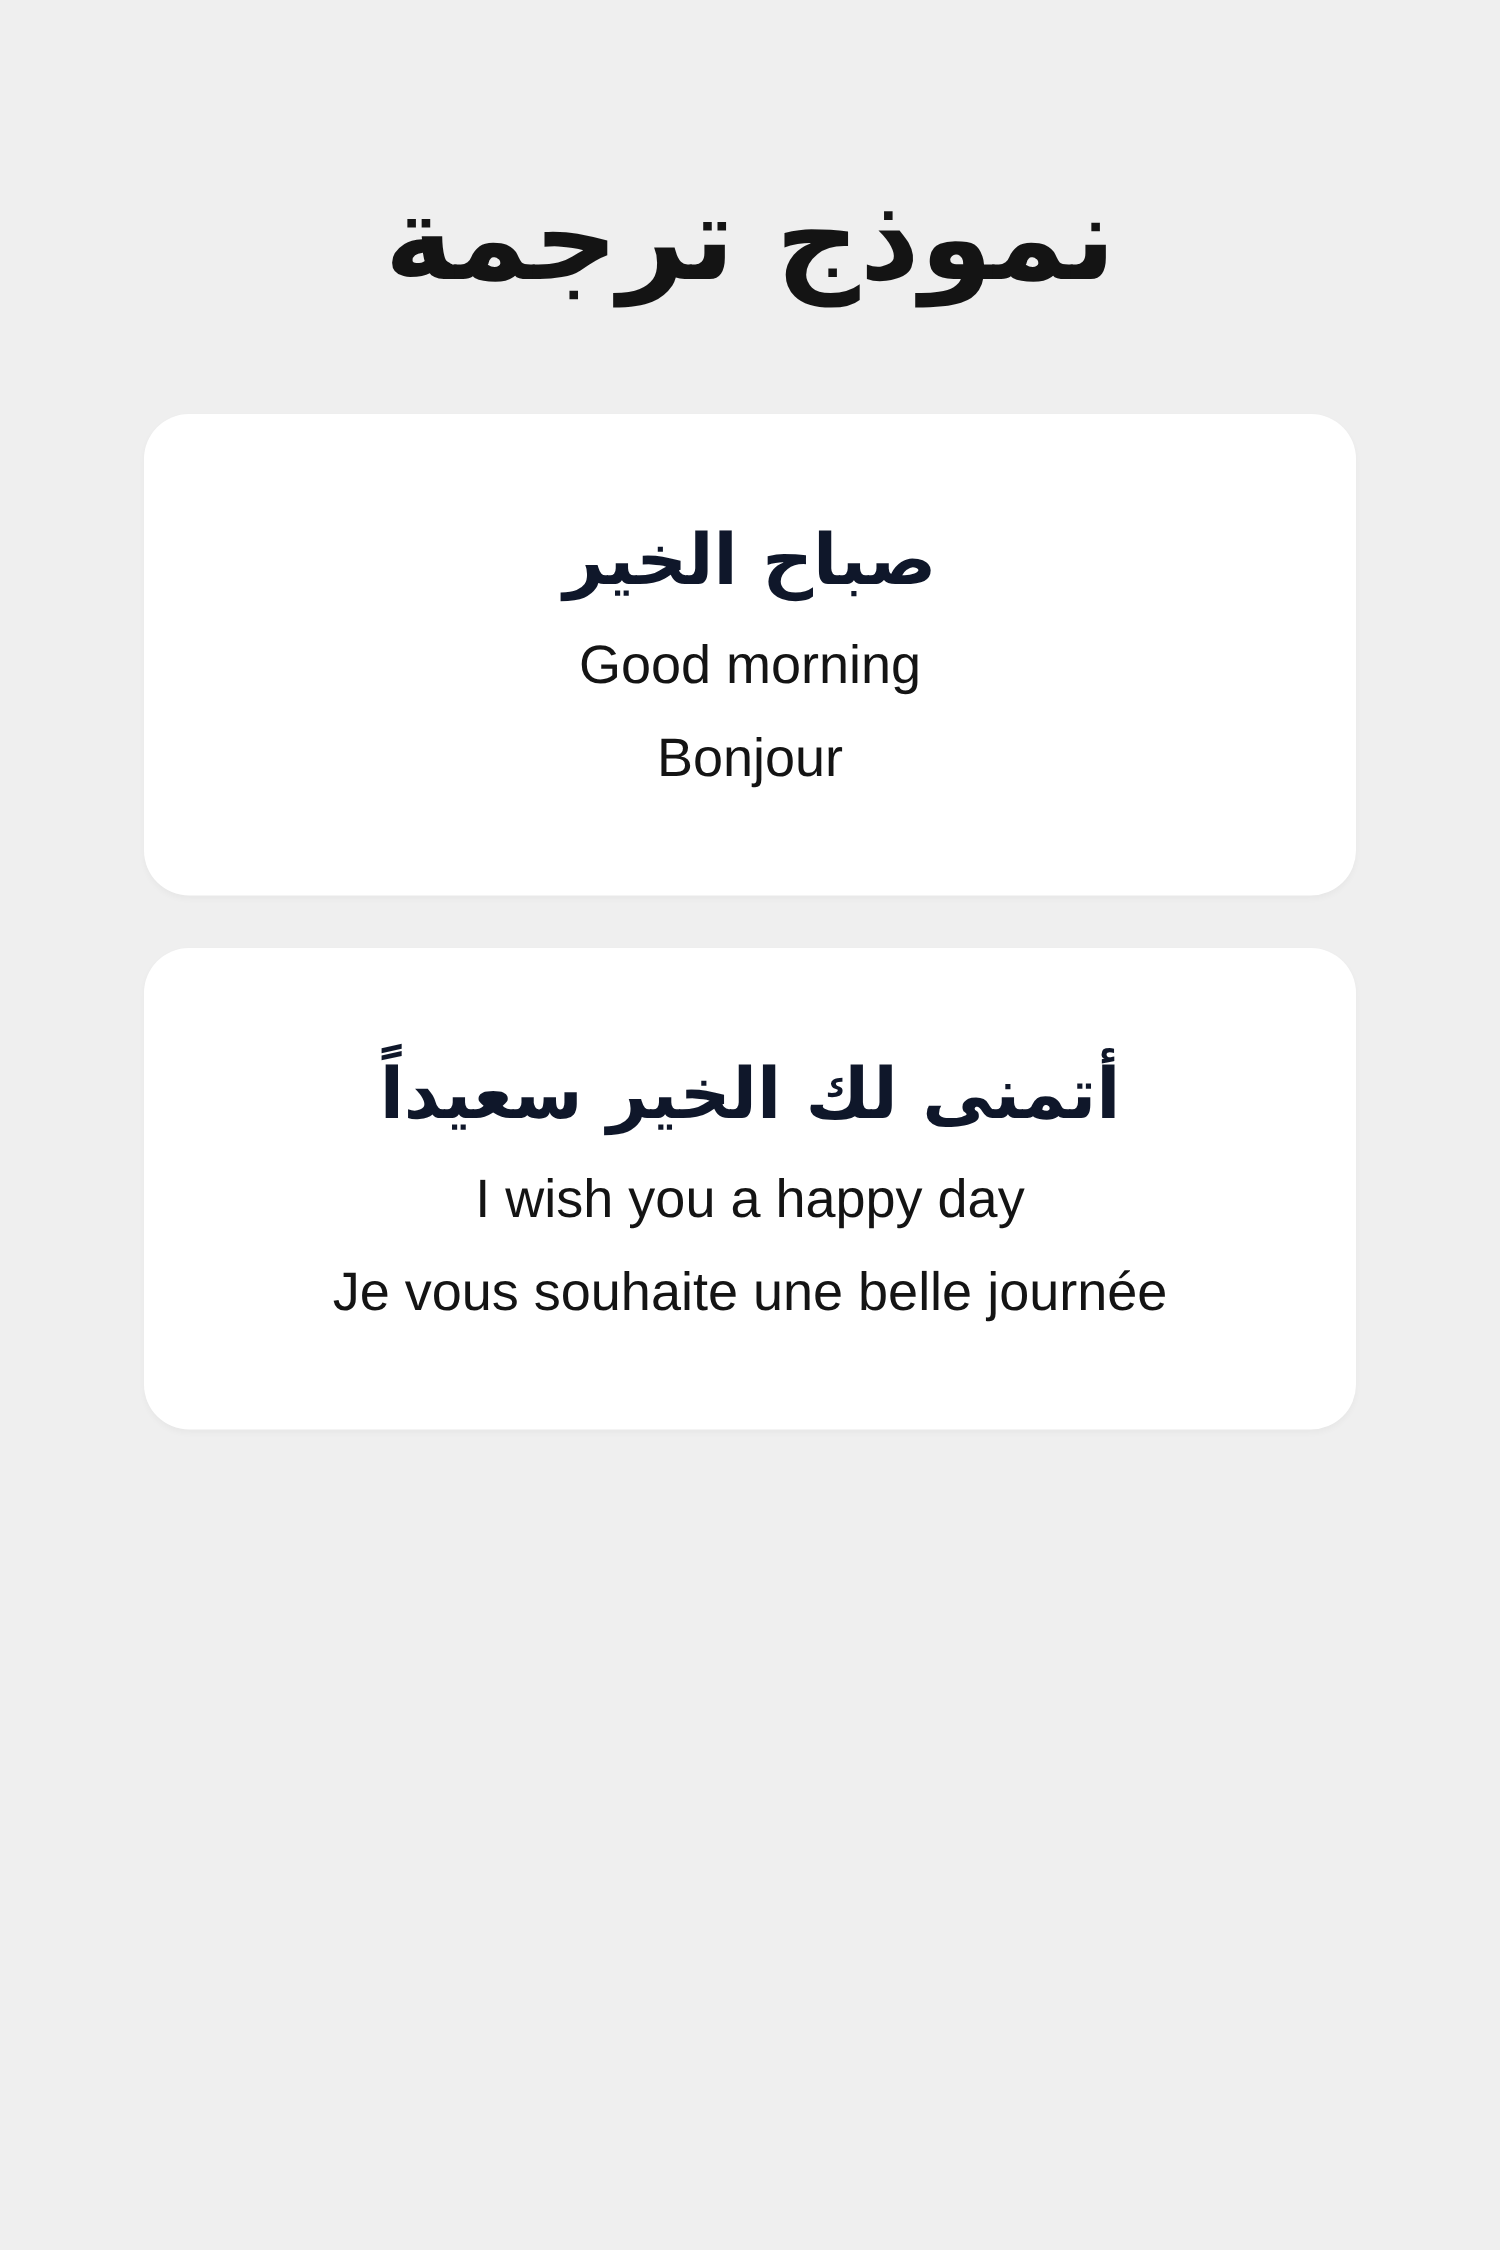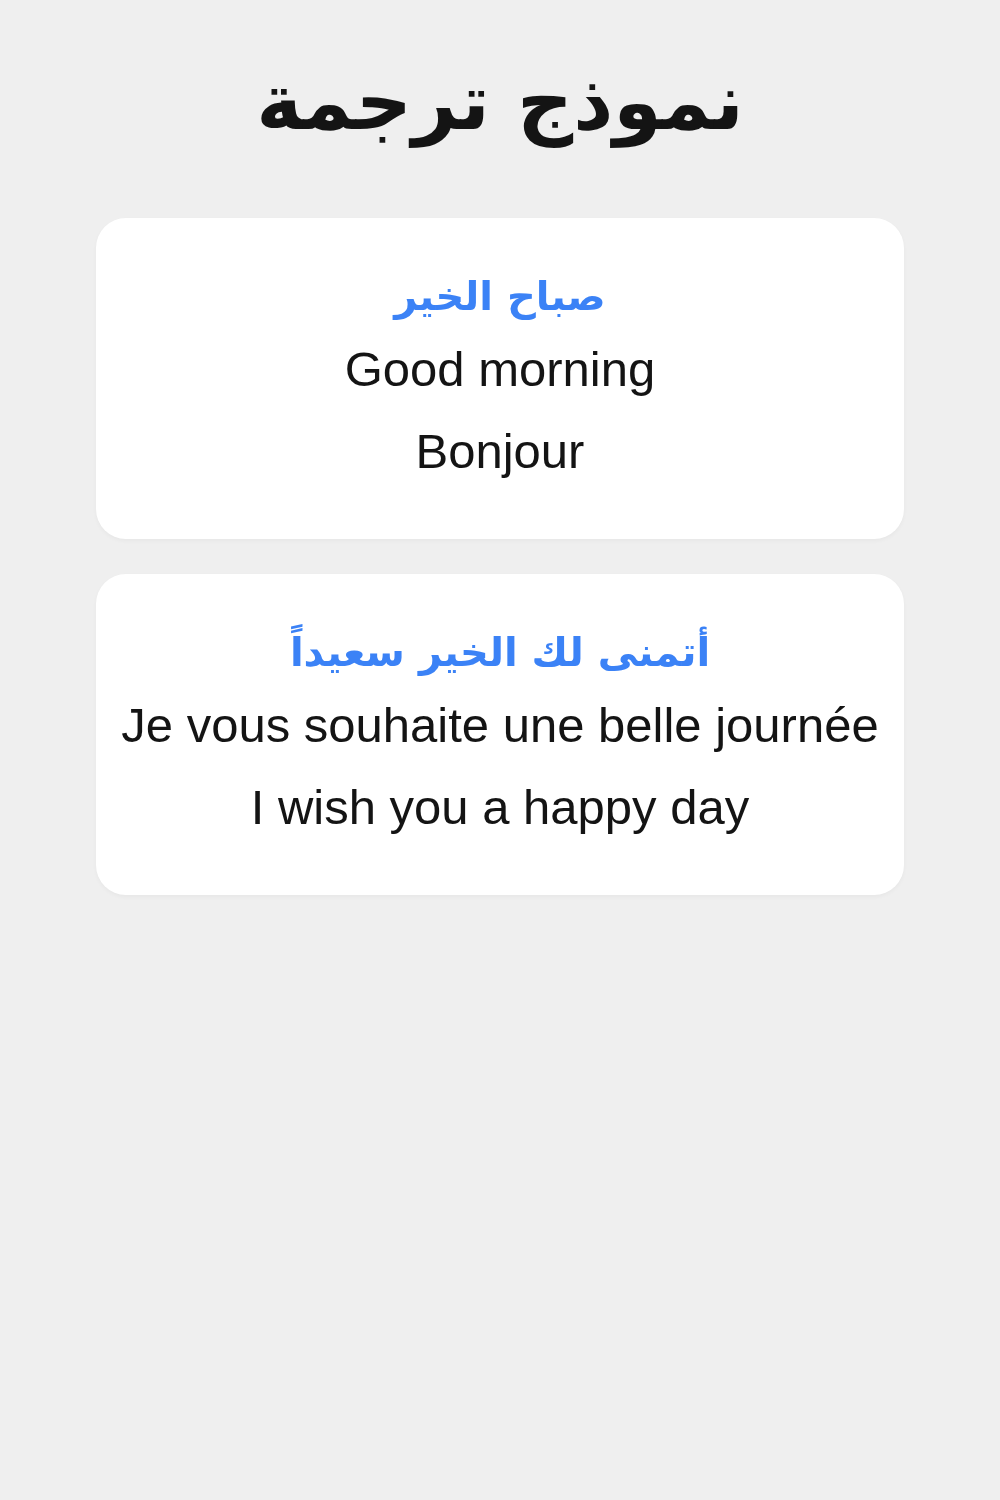--- a/index.html
+++ b/index.html
@@ -7,21 +7,21 @@
     padding: 0;
   }
   body {
     width: 1000px;
     height: 1500px;
     background: #efefef;
     overflow: hidden;
   }
   .page-title {
     margin: 0;
-    padding-top: 54px;
+    padding-top: 112px;
     text-align: center;
     direction: rtl;
     font-family: "DejaVu Sans", sans-serif;
     font-weight: bold;
     font-size: 78px;
     line-height: 1.25;
     color: #141414;
     letter-spacing: 0;
   }
   .cards {
@@ -39,46 +39,46 @@
     flex-direction: column;
     align-items: center;
     justify-content: center;
     gap: 6px;
     box-shadow: 0 2px 4px rgba(0,0,0,0.035);
   }
   .arabic-phrase {
     direction: rtl;
     font-family: "DejaVu Sans", sans-serif;
     font-weight: bold;
-    font-size: 40px;
+    font-size: 47px;
     line-height: 1.5;
-    color: #3b82f6;
+    color: #0f172a;
     text-align: right;
   }
   .latin-line {
     font-family: "Liberation Sans", sans-serif;
-    font-size: 49px;
+    font-size: 36px;
     line-height: 1.55;
     color: #141414;
     text-align: center;
   }
 </style>
 </head>
 <body>
 
 <h1 class="page-title">نموذج ترجمة</h1>
 
 <div class="cards">
 
   <div class="card">
     <div class="arabic-phrase">صباح الخير</div>
     <div class="latin-line">Good morning</div>
     <div class="latin-line">Bonjour</div>
   </div>
 
   <div class="card">
     <div class="arabic-phrase">أتمنى لك الخير سعيداً</div>
+    <div class="latin-line">I wish you a happy day</div>
     <div class="latin-line">Je vous souhaite une belle journée</div>
-    <div class="latin-line">I wish you a happy day</div>
   </div>
 
 
 </div>
 
 </body></html>

